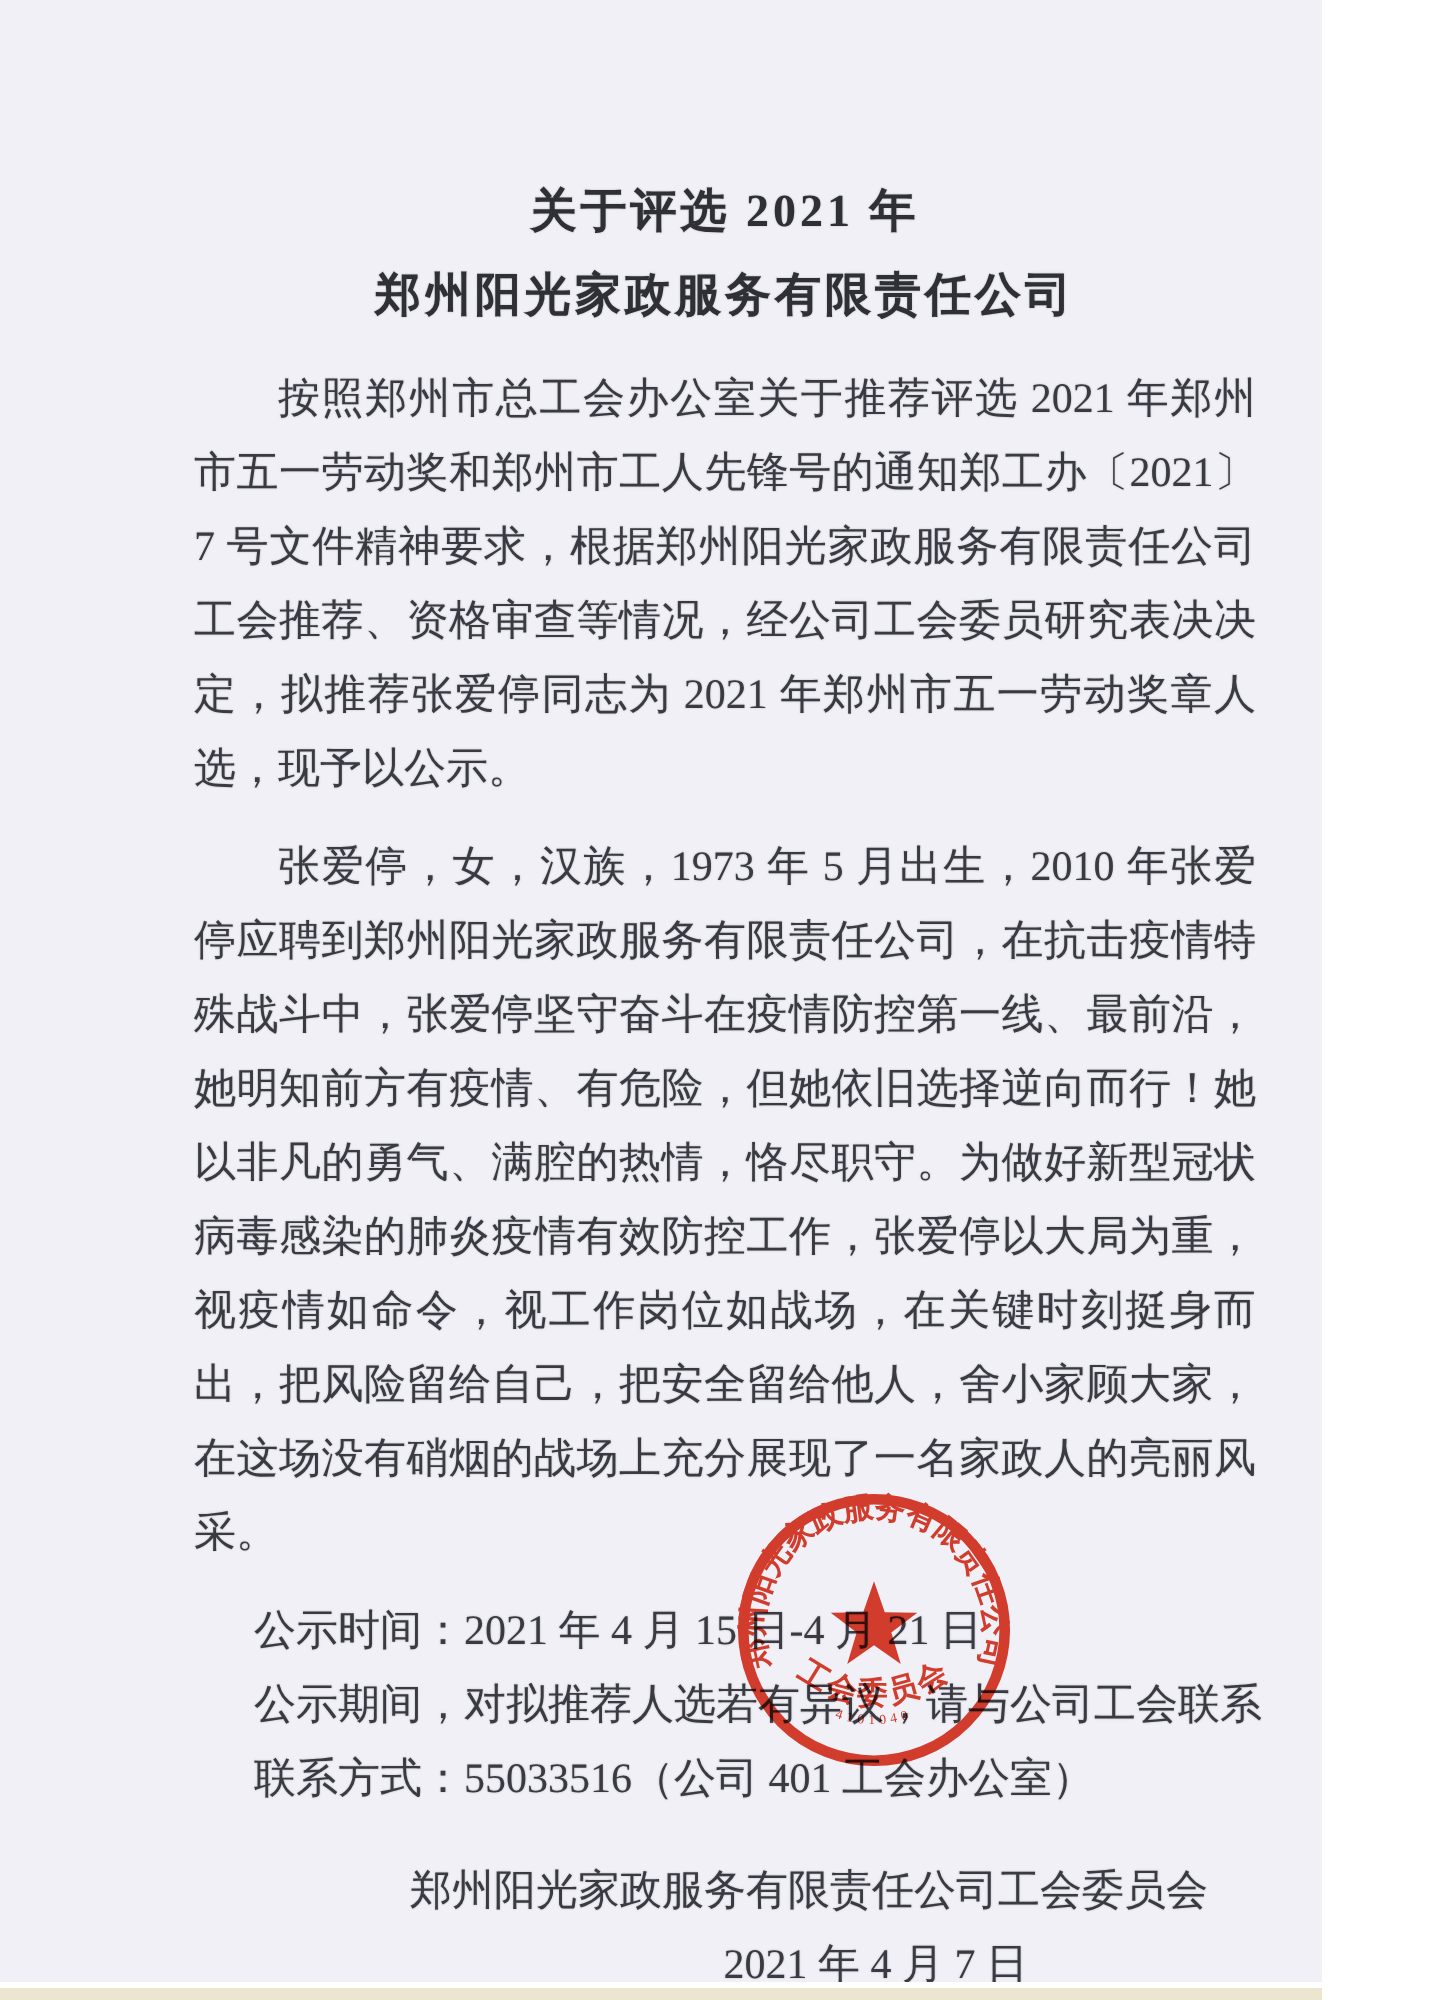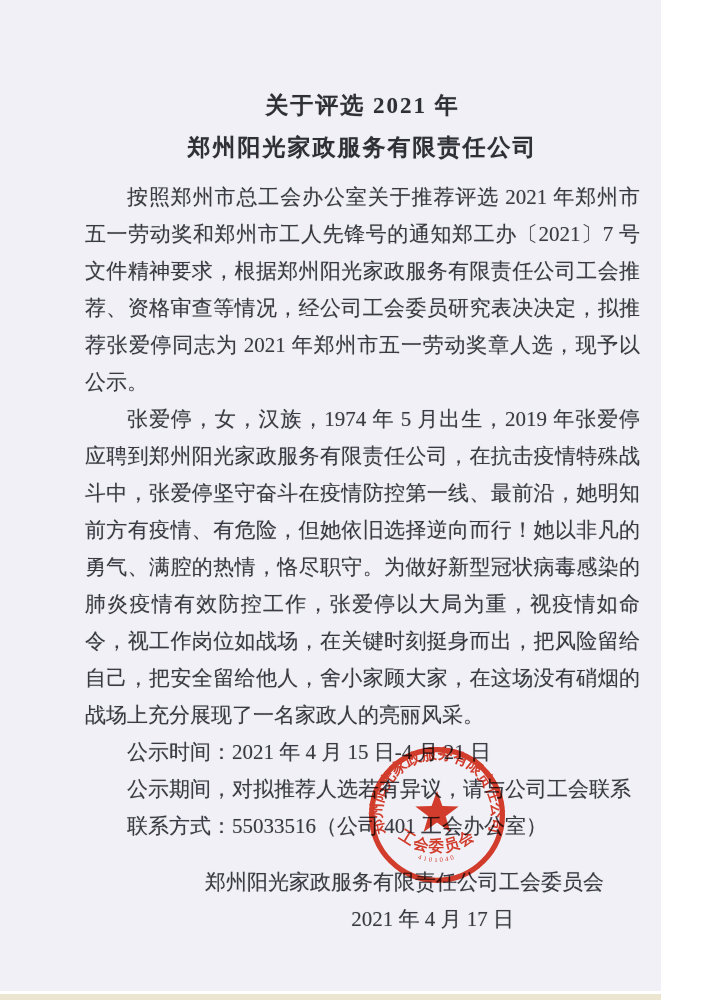--- a/index.html
+++ b/index.html
@@ -22,21 +22,21 @@
   .content {
     position:absolute; left:85px; top:0; width:555px;
     text-shadow:0 0 1px rgba(58,58,66,.35);
   }
   .title {
     margin-top:85px;
     font-size:23px; font-weight:bold; letter-spacing:2px;
     line-height:42px; text-align:center; color:#2f2f36;
   }
   .body-text { margin-top:10px; font-size:21px; line-height:37px; }
-  .para { margin:0; text-indent:2em; text-align:justify; }
+  .para { margin:12px; text-indent:2em; text-align:justify; }
   .notice-line { margin:0; text-indent:2em; }
   .signature {
     margin-top:19px; font-size:21px; line-height:37px;
     text-align:right; padding-right:36px;
   }
   .date-line {
     margin-top:0; font-size:21px; line-height:37px;
     text-align:right; padding-right:126px;
   }
   .seal {
@@ -54,28 +54,28 @@
 
   <div class="content">
 
     <div class="title">
       <div>关于评选 2021 年</div>
       <div>郑州阳光家政服务有限责任公司</div>
     </div>
 
     <div class="body-text">
       <p class="para">按照郑州市总工会办公室关于推荐评选 2021 年郑州市五一劳动奖和郑州市工人先锋号的通知郑工办〔2021〕7 号文件精神要求，根据郑州阳光家政服务有限责任公司工会推荐、资格审查等情况，经公司工会委员研究表决决定，拟推荐张爱停同志为 2021 年郑州市五一劳动奖章人选，现予以公示。</p>
-      <p class="para">张爱停，女，汉族，1974 年 5 月出生，2019 年张爱停应聘到郑州阳光家政服务有限责任公司，在抗击疫情特殊战斗中，张爱停坚守奋斗在疫情防控第一线、最前沿，她明知前方有疫情、有危险，但她依旧选择逆向而行！她以非凡的勇气、满腔的热情，恪尽职守。为做好新型冠状病毒感染的肺炎疫情有效防控工作，张爱停以大局为重，视疫情如命令，视工作岗位如战场，在关键时刻挺身而出，把风险留给自己，把安全留给他人，舍小家顾大家，在这场没有硝烟的战场上充分展现了一名家政人的亮丽风采。</p>
+      <p class="para">张爱停，女，汉族，1973 年 5 月出生，2010 年张爱停应聘到郑州阳光家政服务有限责任公司，在抗击疫情特殊战斗中，张爱停坚守奋斗在疫情防控第一线、最前沿，她明知前方有疫情、有危险，但她依旧选择逆向而行！她以非凡的勇气、满腔的热情，恪尽职守。为做好新型冠状病毒感染的肺炎疫情有效防控工作，张爱停以大局为重，视疫情如命令，视工作岗位如战场，在关键时刻挺身而出，把风险留给自己，把安全留给他人，舍小家顾大家，在这场没有硝烟的战场上充分展现了一名家政人的亮丽风采。</p>
       <p class="notice-line">公示时间：2021 年 4 月 15 日-4 月 21 日</p>
       <p class="notice-line">公示期间，对拟推荐人选若有异议，请与公司工会联系</p>
       <p class="notice-line">联系方式：55033516（公司 401 工会办公室）</p>
     </div>
 
     <div class="signature">郑州阳光家政服务有限责任公司工会委员会</div>
-    <div class="date-line">2021 年 4 月 17 日</div>
+    <div class="date-line">2021 年 4 月 7 日</div>
 
   </div>
 
   <svg class="seal" viewBox="0 0 200 200">
     <defs>
       <path id="arcTop" d="M 34,130 A 73,73 0 1 1 166,130" fill="none"></path>
       <path id="arcBanner" d="M 52,132 A 80,80 0 0 0 148,132" fill="none"></path>
       <path id="arcSerial" d="M 62,152 Q 100,172 138,152" fill="none"></path>
     </defs>
 

